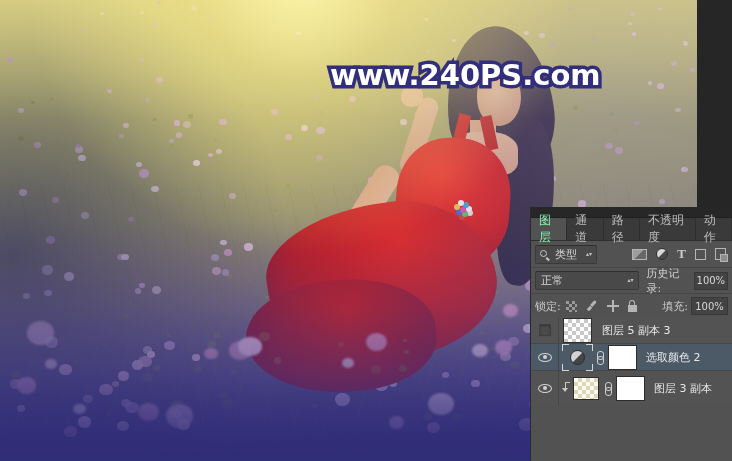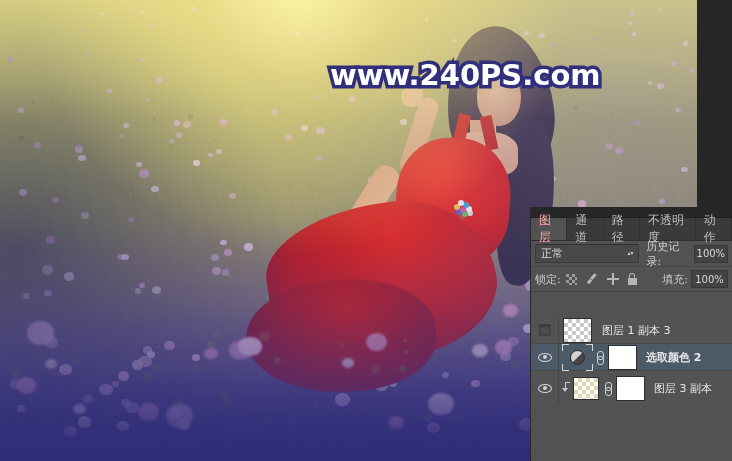--- a/index.html
+++ b/index.html
@@ -45,39 +45,39 @@
   .watermark{position:absolute;left:330px;top:58px;z-index:6;font-size:29px;font-weight:bold;letter-spacing:0;}
   .watermark span{position:absolute;left:0;top:0;white-space:nowrap;}
   .wm-stroke{color:#312e7c;-webkit-text-stroke:7px #312e7c;text-shadow:0 0 2px #312e7c;}
   .wm-fill{color:#ffffff;}
 
   
   .panel{position:absolute;left:530px;top:207px;width:202px;height:254px;z-index:10;background:#525252;border-left:1px solid #2a2a2a;font-size:11px;color:#d6d6d6;}
   .grip{height:11px;background:#272727;border-bottom:1px solid #1f1f1f;}
   .tabbar{display:flex;height:23px;background:#3a3a3a;border-bottom:1px solid #2f2f2f;align-items:stretch;}
   .tab{display:flex;align-items:center;padding:0 8px;font-size:12px;color:#bdbdbd;border-right:1px solid #2f2f2f;cursor:default;}
-  .tab.active{background:#525252;color:#fca5a5;}
+  .tab.active{background:#525252;color:#86efac;}
   .row{display:flex;align-items:center;padding:0 4px;background:#525252;}
   .filter-row{height:27px;border-bottom:1px solid #464646;gap:2px;}
   .kind-select{display:flex;align-items:center;gap:4px;width:62px;height:19px;background:#494949;border:1px solid #3a3a3a;border-top-color:#303030;border-radius:2px;padding:0 4px;}
   .kind-label{font-size:11px;color:#d8d8d8;}
   .updown{display:flex;flex-direction:column;align-items:center;margin-left:auto;color:#c4c4c4;font-size:6px;line-height:4.5px;}
   .filter-icons{margin-left:auto;display:flex;align-items:center;gap:9px;padding-right:2px;}
   .blend-row{height:26px;border-bottom:1px solid #464646;}
   .blend-select{display:flex;align-items:center;width:112px;height:19px;background:#494949;border:1px solid #3a3a3a;border-top-color:#303030;border-radius:2px;padding:0 5px;}
   .opacity-label{margin-left:7px;font-size:11px;color:#cfcfcf;}
   .value-box{margin-left:3px;width:37px;height:18px;background:#434343;border:1px solid #383838;display:flex;align-items:center;justify-content:center;font-size:10px;color:#d8d8d8;}
   .lock-row{height:25px;border-bottom:1px solid #424242;}
   .lock-label{font-size:11px;color:#cfcfcf;margin-right:5px;}
   .lock-icons{display:flex;align-items:center;gap:9px;}
   .fill-label{margin-left:auto;font-size:11px;color:#cfcfcf;}
   .layers{position:absolute;left:0;top:110px;right:0;bottom:0;overflow:hidden;}
   .layer-row{display:flex;align-items:center;height:27px;background:#535353;border-bottom:1px solid #474747;}
   .layer-row.tall{height:34px;border-bottom:none;}
-  .layer-row.selected{background:#4c5a68;font-weight:bold;}
+  .layer-row.selected{background:#4c5a68;}
   .eye-col{width:28px;align-self:stretch;border-right:1px solid #464646;display:flex;align-items:center;justify-content:center;flex:none;}
   .eye{width:14px;height:9px;border:1px solid #d2d2d2;border-radius:50%;position:relative;}
   .eye::after{content:'';position:absolute;left:50%;top:50%;transform:translate(-50%,-50%);width:4px;height:4px;border-radius:50%;background:#d2d2d2;}
   .hidden-box{width:12px;height:12px;background:#4b4b4b;border:1px solid #3f3f3f;box-shadow:inset 0 1px 2px rgba(0,0,0,.35);}
   .checker{background-color:#fff;background-image:
       linear-gradient(45deg,#c8c8c8 25%,transparent 25%,transparent 75%,#c8c8c8 75%),
       linear-gradient(45deg,#c8c8c8 25%,transparent 25%,transparent 75%,#c8c8c8 75%);
       background-size:8px 8px;background-position:0 0,4px 4px;}
   .thumb{width:29px;height:25px;margin:0 4px;border:1px solid #2d2d2d;flex:none;position:relative;}
   .thumb.yellow::after{content:'';position:absolute;left:4px;top:0;width:18px;height:14px;border-radius:50%;background:radial-gradient(circle,#f4d33c 0%,rgba(244,211,60,.65) 45%,rgba(244,211,60,0) 75%);}
@@ -464,20 +464,42 @@
           <span>路径</span>
         </div>
       <div class="tab">
           <span>不透明度</span>
         </div>
       <div class="tab">
           <span>动作</span>
         </div>
     </div>
 
+    <div class="row filter-row">
+      <div class="kind-select">
+        <span class="icon-search"></span>
+        <span class="kind-label">类型</span>
+        <span class="updown">▴▾</span>
+      </div>
+      <div class="filter-icons">
+        <span class="fi">
+            <span class="fi-image"></span>
+          </span>
+        <span class="fi">
+            <span class="fi-adj"></span>
+          </span>
+        <span class="fi fi-type">T</span>
+        <span class="fi">
+            <span class="fi-shape"></span>
+          </span>
+        <span class="fi">
+            <span class="fi-smart"></span>
+          </span>
+      </div>
+    </div>
 
     <div class="row blend-row">
       <div class="blend-select">
         <span>正常</span>
         <span class="updown">▴▾</span>
       </div>
       <span class="opacity-label">历史记录:</span>
       <span class="value-box">100%</span>
     </div>
 
@@ -493,21 +515,21 @@
       <span class="value-box">100%</span>
     </div>
 
     <div class="layers">
 
       <div class="layer-row">
         <div class="eye-col">
             <span class="hidden-box"></span>
           </div>
         <div class="thumb checker"></div>
-        <span class="layer-name">图层 1 副本 3</span>
+        <span class="layer-name">图层 5 副本 3</span>
       </div>
 
 
       <div class="layer-row selected">
         <div class="eye-col">
             <span class="eye"></span>
           </div>
         <div class="adj-frame">
             <span class="adj-circle"></span>
           </div>

